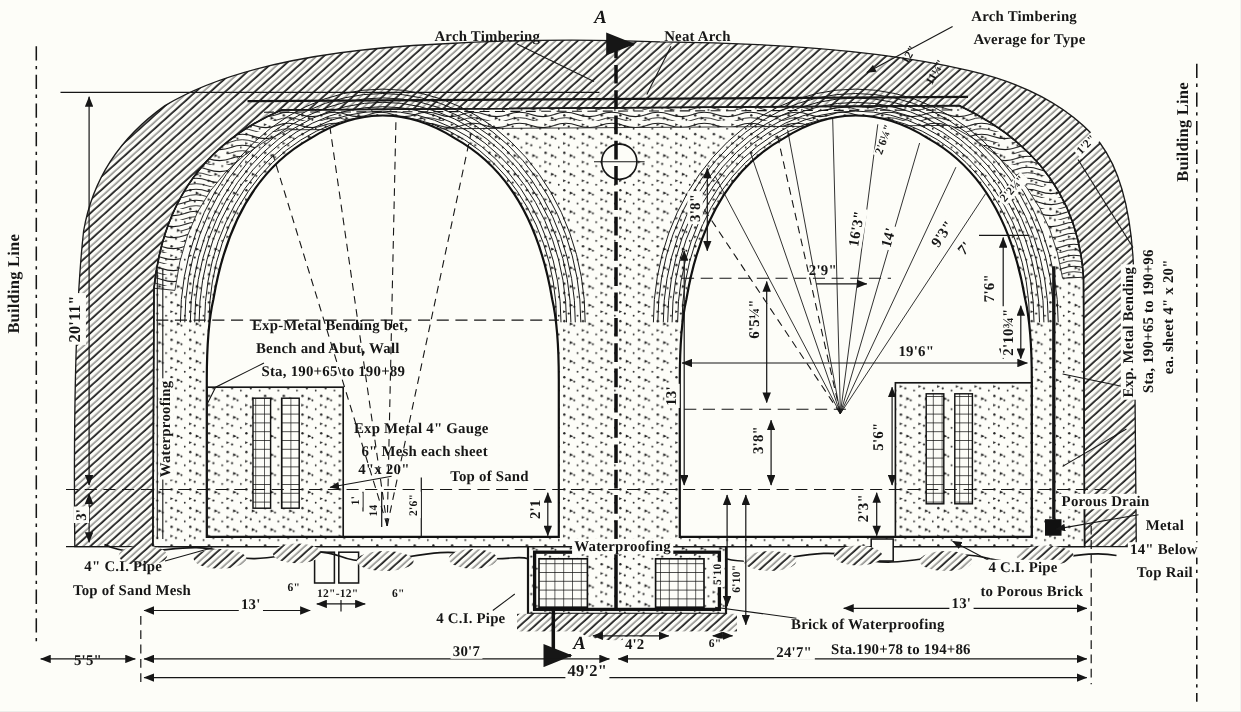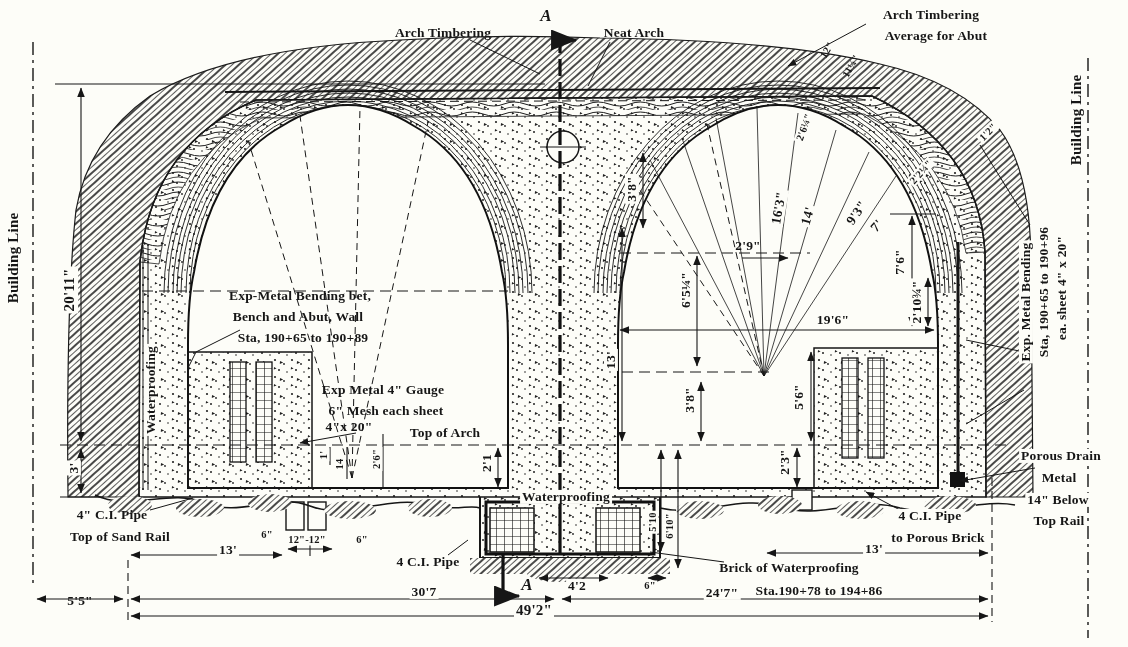--- a/index.html
+++ b/index.html
@@ -230,50 +230,50 @@
     <path d="M1030,225 L980,145"></path>
     <path d="M1024,352 L966,340"></path>
     <path d="M1024,390 L966,424"></path>
   </g>
 </svg>
 
   <div class="lbl" style="left:443px;top:33px">Arch Timbering</div>
   <div class="lbl it" style="left:546px;top:16px">A</div>
   <div class="lbl" style="left:634px;top:33px">Neat Arch</div>
   <div class="lbl" style="left:931px;top:15px">Arch Timbering</div>
-  <div class="lbl" style="left:936px;top:36px">Average for Abut</div>
+  <div class="lbl" style="left:936px;top:36px">Average for Type</div>
   <div class="lbl sm rm60" style="left:827px;top:50px">12"</div>
   <div class="lbl sm rm60" style="left:851px;top:66px">11¼"</div>
   <div class="lbl sm rm70 bg" style="left:804px;top:127px">2'6¼"</div>
   <div class="lbl sm rm48 bg" style="left:921px;top:172px">2'2¼"</div>
   <div class="lbl sm rm45 bg" style="left:988px;top:132px">1'2"</div>
 
   <div class="lbl lg rm90" style="left:14px;top:258px">Building Line</div>
   <div class="lbl lg rm90 bg" style="left:70px;top:290px">20'11"</div>
   <div class="lbl rm90 bg" style="left:74px;top:468px">3'</div>
   <div class="lbl rm90 bg" style="left:151px;top:390px">Waterproofing</div>
   <div class="lbl" style="left:112px;top:515px">4" C.I. Pipe</div>
-  <div class="lbl" style="left:120px;top:537px">Top of Sand Rail</div>
+  <div class="lbl" style="left:120px;top:537px">Top of Sand Mesh</div>
 
   <div class="lbl lg rm90" style="left:1077px;top:120px">Building Line</div>
   <div class="lbl rm90 bg" style="left:1026px;top:302px">Exp. Metal Bending</div>
   <div class="lbl rm90 bg" style="left:1044px;top:292px">Sta, 190+65 to 190+96</div>
   <div class="lbl rm90 bg" style="left:1062px;top:288px">ea. sheet 4" x 20"</div>
-  <div class="lbl bg" style="left:1061px;top:456px">Porous Drain</div>
+  <div class="lbl bg" style="left:1005px;top:456px">Porous Drain</div>
   <div class="lbl bg" style="left:1059px;top:478px">Metal</div>
   <div class="lbl bg" style="left:1058px;top:500px">14" Below</div>
   <div class="lbl bg" style="left:1059px;top:521px">Top Rail</div>
 
   <div class="lbl" style="left:300px;top:296px">Exp-Metal Bending bet,</div>
   <div class="lbl" style="left:298px;top:317px">Bench and Abut, Wall</div>
   <div class="lbl" style="left:303px;top:338px">Sta, 190+65 to 190+89</div>
   <div class="lbl" style="left:383px;top:390px">Exp Metal 4" Gauge</div>
   <div class="lbl" style="left:386px;top:411px">6" Mesh each sheet</div>
   <div class="lbl" style="left:349px;top:427px">4"x 20"</div>
-  <div class="lbl" style="left:445px;top:433px">Top of Arch</div>
+  <div class="lbl" style="left:445px;top:433px">Top of Sand</div>
   <div class="lbl sm rm90 bg" style="left:324px;top:455px">1'</div>
   <div class="lbl sm rm90 bg" style="left:340px;top:464px">14</div>
   <div class="lbl sm rm90 bg" style="left:377px;top:459px">2'6"</div>
   <div class="lbl rm90 bg" style="left:487px;top:463px">2'1</div>
 
   <div class="lbl rm90 bg" style="left:632px;top:189px">3'8"</div>
   <div class="lbl" style="left:748px;top:246px">2'9"</div>
   <div class="lbl rm90 bg" style="left:686px;top:290px">6'5¼"</div>
   <div class="lbl rm80 bg" style="left:779px;top:208px">16'3"</div>
   <div class="lbl rm74 bg" style="left:808px;top:216px">14'</div>

